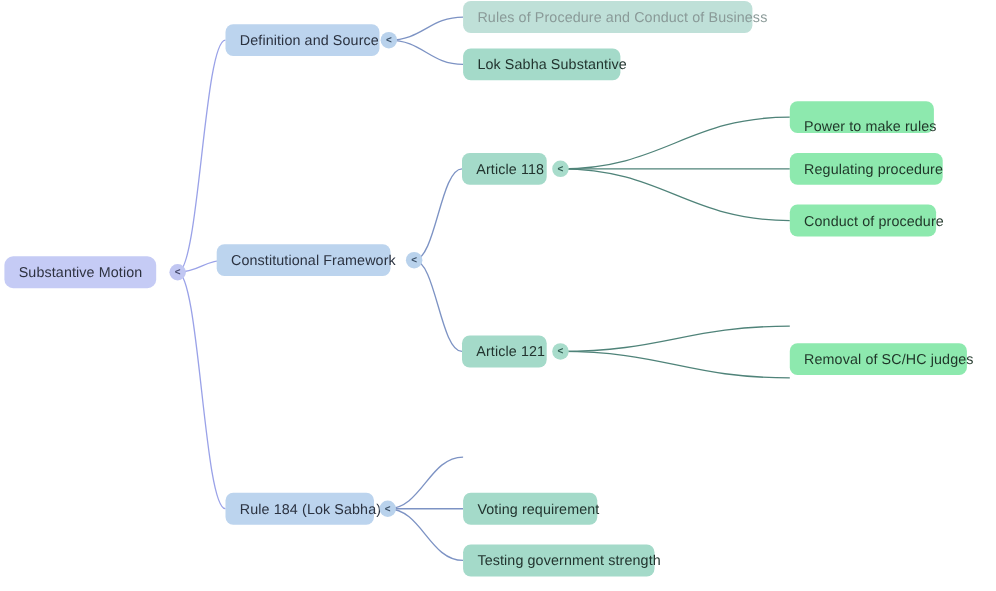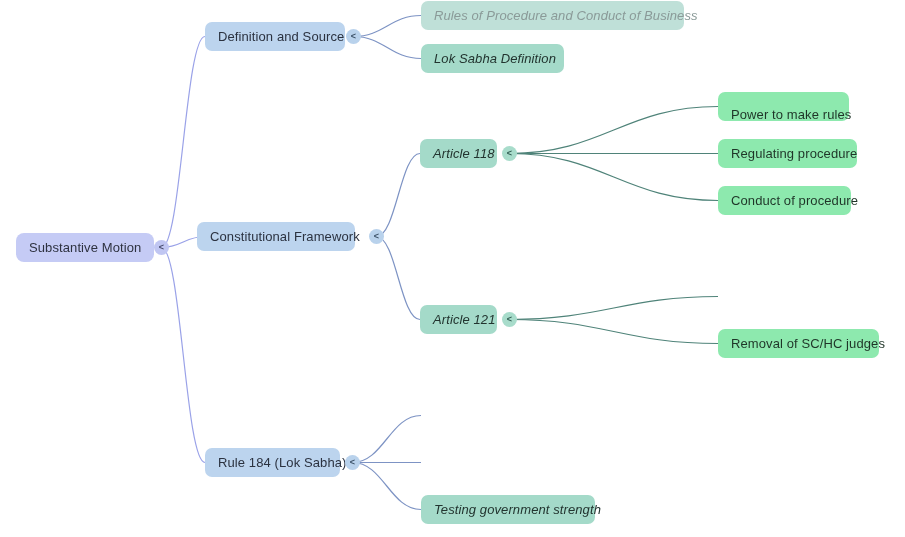--- a/index.html
+++ b/index.html
@@ -14,21 +14,21 @@
   .node{
     position:absolute;box-sizing:border-box;
     display:flex;align-items:center;justify-content:flex-start;
     border-radius:7px;white-space:nowrap;
     font-size:13px;line-height:1;
     padding:0 13px;height:29px;
     letter-spacing:0.1px;
   }
   .node.root{background:#c5cbf5;color:#2e3240;border-radius:8px;}
   .node.lvl2{background:#bcd4ee;color:#2b3240;}
-  .node.lvl3{background:#a4dac9;color:#22342f;font-style:italic;}
+  .node.lvl3{background:#a4dac9;color:#22342f;}
   .node.lvl3.faded{background:#bfe0d8;color:#8a9a98;}
   .node.lvl4{background:#8de9ae;color:#1f3528;}
 
   .toggle{
     position:absolute;width:15px;height:15px;border-radius:50%;
     display:flex;align-items:center;justify-content:center;
     font-size:9px;line-height:1;font-weight:700;
     font-family:"Liberation Sans", sans-serif;
     user-select:none;
   }
@@ -50,33 +50,33 @@
       <path d="M 509.5 153.5 C 603.325 153.5, 624.175 153.5, 718 153.5" fill="none" stroke="#4f8379" stroke-width="1.2"></path>
       <path d="M 509.5 153.5 C 603.325 153.5, 624.175 200.5, 718 200.5" fill="none" stroke="#4f8379" stroke-width="1.2"></path>
       <path d="M 376.5 236.5 C 396.075 236.5, 400.425 319.5, 420 319.5" fill="none" stroke="#7d93c4" stroke-width="1.2"></path>
       <path d="M 509.5 319.5 C 603.325 319.5, 624.175 296.5, 718 296.5" fill="none" stroke="#4f8379" stroke-width="1.2"></path>
       <path d="M 509.5 319.5 C 603.325 319.5, 624.175 343.5, 718 343.5" fill="none" stroke="#4f8379" stroke-width="1.2"></path>
       <path d="M 161.5 247.5 C 181.075 247.5, 185.425 462.5, 205 462.5" fill="none" stroke="#9aa2e8" stroke-width="1.2"></path>
       <path d="M 352.5 462.5 C 383.325 462.5, 390.175 415.5, 421 415.5" fill="none" stroke="#7d93c4" stroke-width="1.2"></path>
       <path d="M 352.5 462.5 C 383.325 462.5, 390.175 462.5, 421 462.5" fill="none" stroke="#7d93c4" stroke-width="1.2"></path>
       <path d="M 352.5 462.5 C 383.325 462.5, 390.175 509.5, 421 509.5" fill="none" stroke="#7d93c4" stroke-width="1.2"></path>
     </svg>
-<div class="node root" style="left: 16px; top: 233px; width: 138px; text-align: right;">
+<div class="node root" style="left: 4px; top: 233px; width: 138px; text-align: right;">
       <span>Substantive Motion</span>
     </div>
     <div class="toggle t-root" style="left: 154px; top: 240px;">&lt;</div>
     <div class="node lvl2" style="left: 205px; top: 22px; width: 140px; text-align: right;">
       <span>Definition and Source</span>
     </div>
     <div class="toggle t-blue" style="left: 346px; top: 29px;">&lt;</div>
     <div class="node lvl3 faded" style="left: 421px; top: 1px; width: 263px;">
       <span>Rules of Procedure and Conduct of Business</span>
     </div>
     <div class="node lvl3" style="left: 421px; top: 44px; width: 143px;">
-      <span>Lok Sabha Definition</span>
+      <span>Lok Sabha Substantive</span>
     </div>
     <div class="node lvl2" style="left: 197px; top: 222px; width: 158px;">
       <span>Constitutional Framework</span>
     </div>
     <div class="toggle t-blue" style="left: 369px; top: 229px;">&lt;</div>
     <div class="node lvl3" style="left: 420px; top: 139px; width: 77px;">
       <span>Article 118</span>
     </div>
     <div class="toggle t-teal" style="left: 502px; top: 146px;">&lt;</div>
     <div class="node lvl4" style="left: 718px; top: 92px; width: 131px; align-items: flex-end;">
@@ -85,23 +85,26 @@
     <div class="node lvl4" style="left: 718px; top: 139px; width: 139px;">
       <span>Regulating procedure</span>
     </div>
     <div class="node lvl4" style="left: 718px; top: 186px; width: 133px;">
       <span>Conduct of procedure</span>
     </div>
     <div class="node lvl3" style="left: 420px; top: 305px; width: 77px;">
       <span>Article 121</span>
     </div>
     <div class="toggle t-teal" style="left: 502px; top: 312px;">&lt;</div>
-    <div class="node lvl4" style="left: 718px; top: 329px; width: 161px;">
+    <div class="node lvl4" style="left: 718px; top: 312px; width: 161px;">
       <span>Removal of SC/HC judges</span>
     </div>
     <div class="node lvl2" style="left: 205px; top: 448px; width: 135px;">
       <span>Rule 184 (Lok Sabha)</span>
     </div>
     <div class="toggle t-blue" style="left: 345px; top: 455px;">&lt;</div>
+    <div class="node lvl3" style="left: 421px; top: 448px; width: 122px;">
+      <span>Voting requirement</span>
+    </div>
     <div class="node lvl3" style="left: 421px; top: 495px; width: 174px;">
       <span>Testing government strength</span>
     </div>
   </div>
 
 </body></html>

